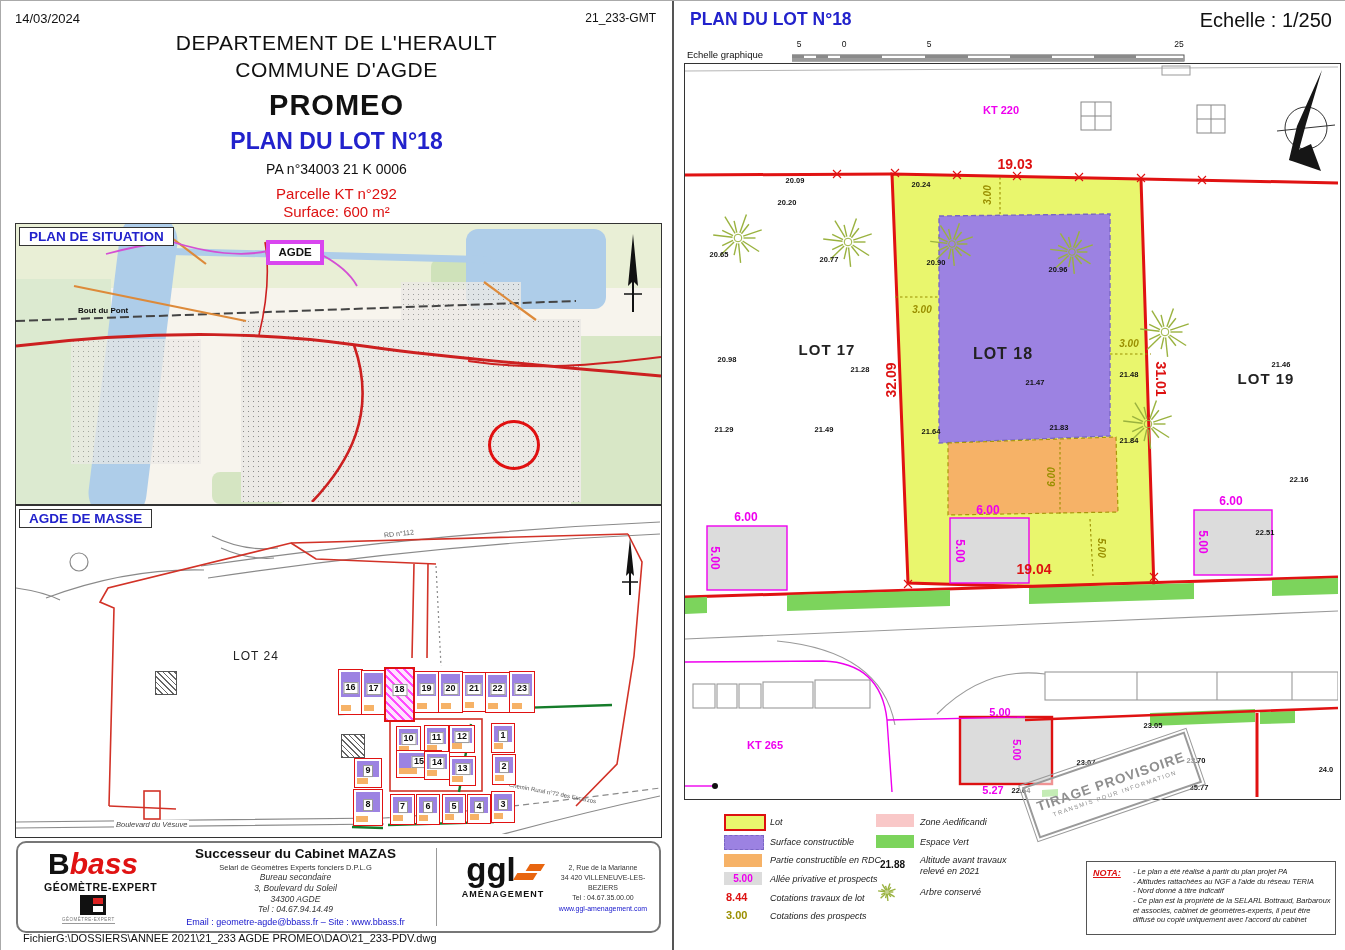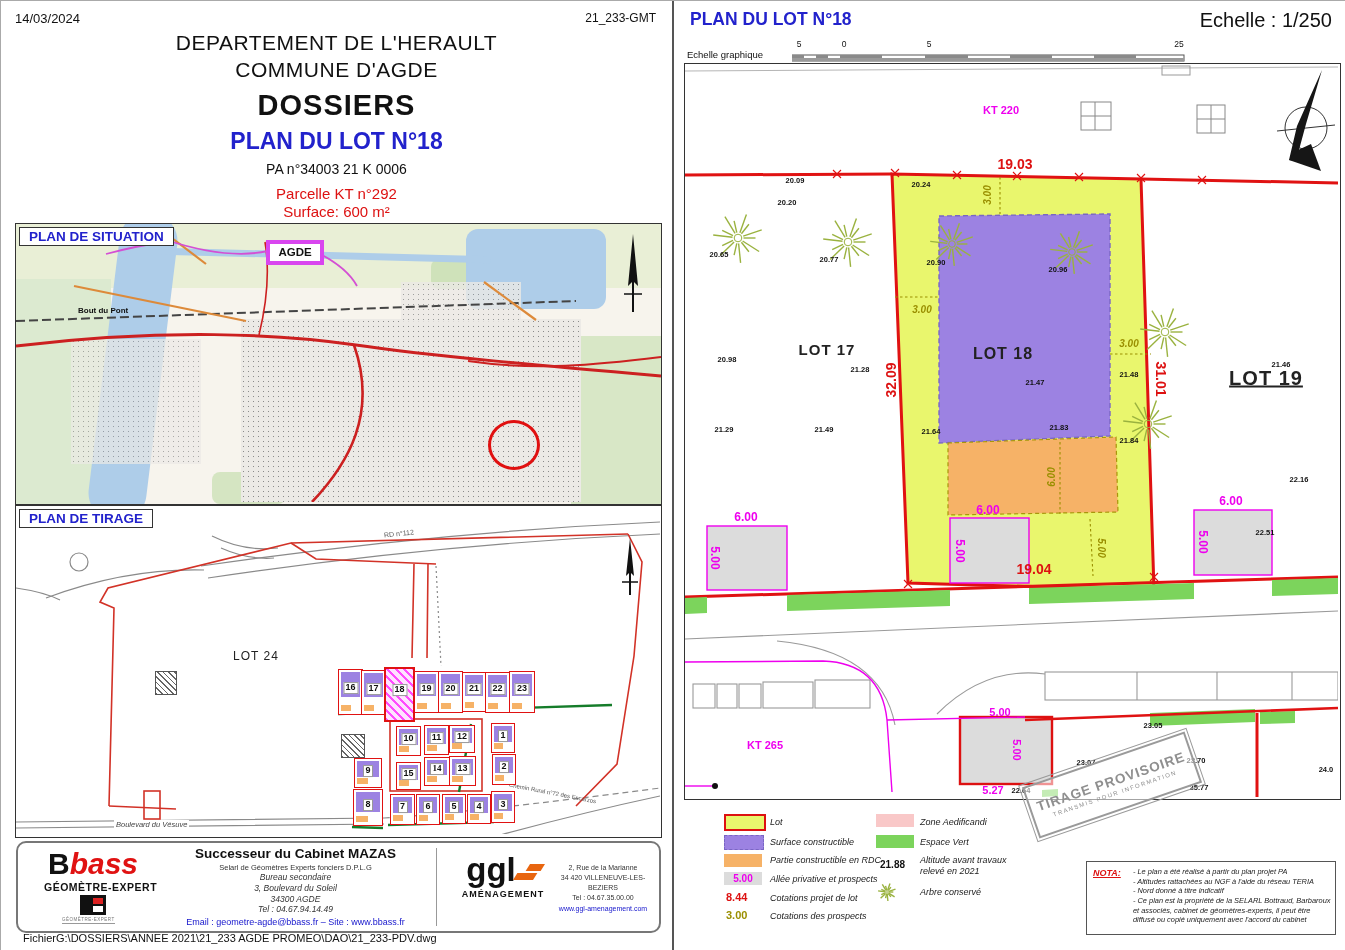--- a/index.html
+++ b/index.html
@@ -130,21 +130,21 @@
 </head>
 <body>
 
 <div class="page">
 
   <section class="left-panel">
     <div class="hdr-date">14/03/2024</div>
     <div class="hdr-ref">21_233-GMT</div>
     <div class="lt t2">COMMUNE D'AGDE</div>
     <div class="lt t1">DEPARTEMENT DE L'HERAULT</div>
-    <div class="lt t3">DOSSIERS</div>
+    <div class="lt t3">PROMEO</div>
     <div class="lt t4">PLAN DU LOT N°18</div>
     <div class="lt pa">PA n°34003 21 K 0006</div>
     <div class="lt parcelle">Parcelle KT n°292</div>
     <div class="lt surface">Surface: 600 m²</div>
 
     <div class="mapbox situation-box">
       <div class="fill sit-bg">
         <div class="shape sit-fields"></div>
         <div class="shape g1"></div>
         <div class="shape g2"></div>
@@ -265,26 +265,26 @@
           <div class="mlot" style="left: 408px; top: 219px; width: 23px; height: 28px;">
             <div class="mfill"></div>
             <div class="mor"></div>
             <span class="mnum">11</span>
           </div>
           <div class="mlot" style="left: 433px; top: 219px; width: 24px; height: 26px;">
             <div class="mfill"></div>
             <div class="mor"></div>
             <span class="mnum">12</span>
           </div>
-          <div class="mlot" style="left: 380px; top: 256px; width: 23px; height: 26px;">
+          <div class="mlot" style="left: 380px; top: 244px; width: 23px; height: 26px; padding-left: 21px;">
             <div class="mfill"></div>
             <div class="mor"></div>
             <span class="mnum">15</span>
           </div>
-          <div class="mlot" style="left: 408px; top: 251px; width: 24px; height: 27px; font-family: Liberation Serif, serif;">
+          <div class="mlot" style="left: 408px; top: 245px; width: 24px; height: 27px;">
             <div class="mfill"></div>
             <div class="mor"></div>
             <span class="mnum">14</span>
           </div>
           <div class="mlot" style="left: 433px; top: 250px; width: 25px; height: 28px;">
             <div class="mfill"></div>
             <div class="mor"></div>
             <span class="mnum">13</span>
           </div>
           <div class="mlot" style="left: 475px; top: 217px; width: 22px; height: 28px;">
@@ -337,21 +337,21 @@
       <div class="shape hatch" style="left:325px;top:228px;width:22px;height:22px;"></div>
       <div class="shape lot24">LOT 24</div>
       <div class="shape rd112">RD n°112</div>
       <div class="shape chemin">Chemin Rural n°72 des Escarzos</div>
       <div class="shape blvd">Boulevard du Vésuve</div>
       <svg class="north-svg masse-north" width="26" height="62" viewBox="0 0 26 62">
         <polygon points="13,0 9,38 13,34 17,38" fill="#111"></polygon>
         <line x1="13" y1="34" x2="13" y2="57" stroke="#111" stroke-width="2"></line>
         <line x1="5" y1="44" x2="21" y2="44" stroke="#111" stroke-width="1.5"></line>
       </svg>
-      <div class="box-label">PLAN DE TIRAGE</div>
+      <div class="box-label">AGDE DE MASSE</div>
     </div>
 
     <div class="cartouche">
       <div class="bb-brand"><span class="b1">B</span><span class="b2">bass</span></div>
       <div class="bb-sub">GÉOMÈTRE-EXPERT</div>
       <div class="bb-mark"></div>
       <div class="bb-tiny">GÉOMÈTRE-EXPERT</div>
       <div class="bb-text">
         <div class="bb-succ">Successeur du Cabinet MAZAS</div>
         <div class="bb-selarl">Selarl de Géomètres Experts fonciers D.P.L.G</div>
@@ -607,42 +607,42 @@
           <span class="plbl dim-magenta" style="left: 30px; top: 494px; font-size: 12px; transform: translate(-50%, -50%) rotate(90deg);">5.00</span>
           <span class="plbl dim-magenta" style="left: 303px; top: 446px; font-size: 12px; transform: translate(-50%, -50%);">6.00</span>
           <span class="plbl dim-magenta" style="left: 275px; top: 487px; font-size: 12px; transform: translate(-50%, -50%) rotate(90deg);">5.00</span>
           <span class="plbl dim-magenta" style="left: 546px; top: 437px; font-size: 12px; transform: translate(-50%, -50%);">6.00</span>
           <span class="plbl dim-magenta" style="left: 518px; top: 478px; font-size: 12px; transform: translate(-50%, -50%) rotate(90deg);">5.00</span>
           <span class="plbl dim-magenta" style="left: 315px; top: 648px; font-size: 11px; transform: translate(-50%, -50%);">5.00</span>
           <span class="plbl dim-magenta" style="left: 332px; top: 686px; font-size: 11px; transform: translate(-50%, -50%) rotate(90deg);">5.00</span>
           <span class="plbl dim-magenta" style="left: 308px; top: 710px; font-size: 11px; transform: translate(-50%, -50%); margin-top: 16px;">5.27</span>
           <span class="plbl lot-name" style="left: 104px; top: 285px; font-size: 15px; transform: translate(-50%, -50%); margin-left: 38px;">LOT 17</span>
           <span class="plbl lot-name" style="left: 318px; top: 290px; font-size: 16px; transform: translate(-50%, -50%);">LOT 18</span>
-          <span class="plbl lot-name" style="left: 581px; top: 314px; font-size: 20px; transform: translate(-50%, -50%); text-decoration: underline;">LOT 19</span>
+          <span class="plbl lot-name" style="left: 581px; top: 314px; font-size: 15px; transform: translate(-50%, -50%);">LOT 19</span>
           <span class="plbl kt" style="left: 316px; top: 46px; transform: translate(-50%, -50%);">KT 220</span>
           <span class="plbl kt" style="left: 80px; top: 681px; transform: translate(-50%, -50%);">KT 265</span>
         </div>
     </div>
 
     <div class="stamp">
       <div class="stamp1">TIRAGE PROVISOIRE</div>
       <div class="stamp2">TRANSMIS POUR INFORMATION</div>
     </div>
 
     <div>
       <div class="lg-sw sw-lot" style="left:50px;top:813px;"></div>
       <div class="lg-lb" style="left:96px;top:816px;">Lot</div>
       <div class="lg-sw sw-surface" style="left:50px;top:834px;"></div>
       <div class="lg-lb" style="left:96px;top:836px;">Surface constructible</div>
       <div class="lg-sw sw-rdc" style="left:50px;top:853px;"></div>
       <div class="lg-lb" style="left:96px;top:854px;">Partie constructible en RDC</div>
       <div class="lg-sw sw-allee" style="left:50px;top:871px;">5.00</div>
       <div class="lg-lb" style="left:96px;top:873px;">Allée privative et prospects</div>
       <div class="lg-val" style="left:52px;top:890px;color:#dd1111;">8.44</div>
-      <div class="lg-lb" style="left:96px;top:892px;">Cotations projet de lot</div>
+      <div class="lg-lb" style="left:96px;top:892px;">Cotations travaux de lot</div>
       <div class="lg-val" style="left:52px;top:908px;color:#9a8f00;">3.00</div>
       <div class="lg-lb" style="left:96px;top:910px;">Cotations des prospects</div>
 
       <div class="lg-sw sw-zone" style="left:202px;top:813px;"></div>
       <div class="lg-lb" style="left:246px;top:816px;">Zone Aedificandi</div>
       <div class="lg-sw sw-vert" style="left:202px;top:834px;"></div>
       <div class="lg-lb" style="left:246px;top:836px;">Espace Vert</div>
       <div class="lg-val" style="left:206px;top:858px;color:#111;font-size:10px;">21.88</div>
       <div class="lg-lb" style="left:246px;top:854px;">Altitude avant travaux</div>
       <div class="lg-lb" style="left:246px;top:865px;">relevé en 2021</div>

